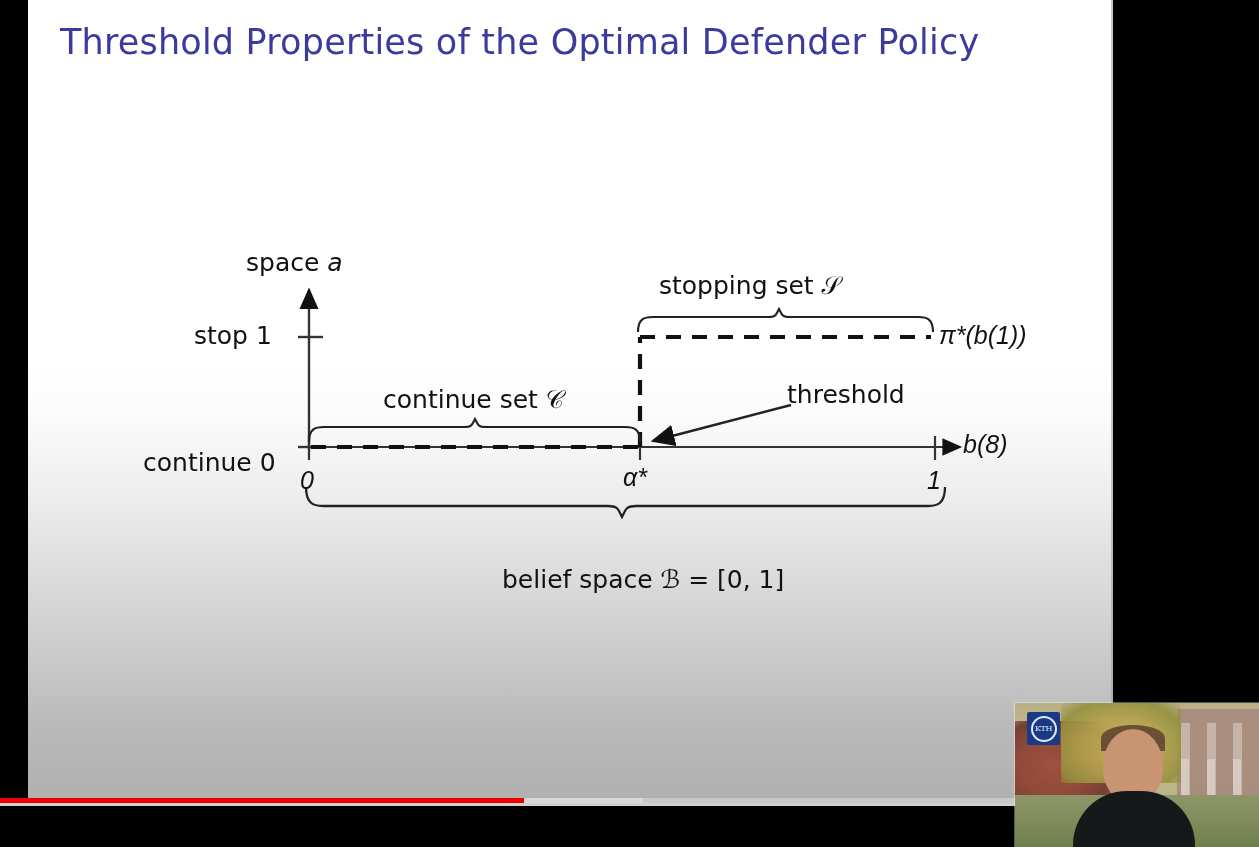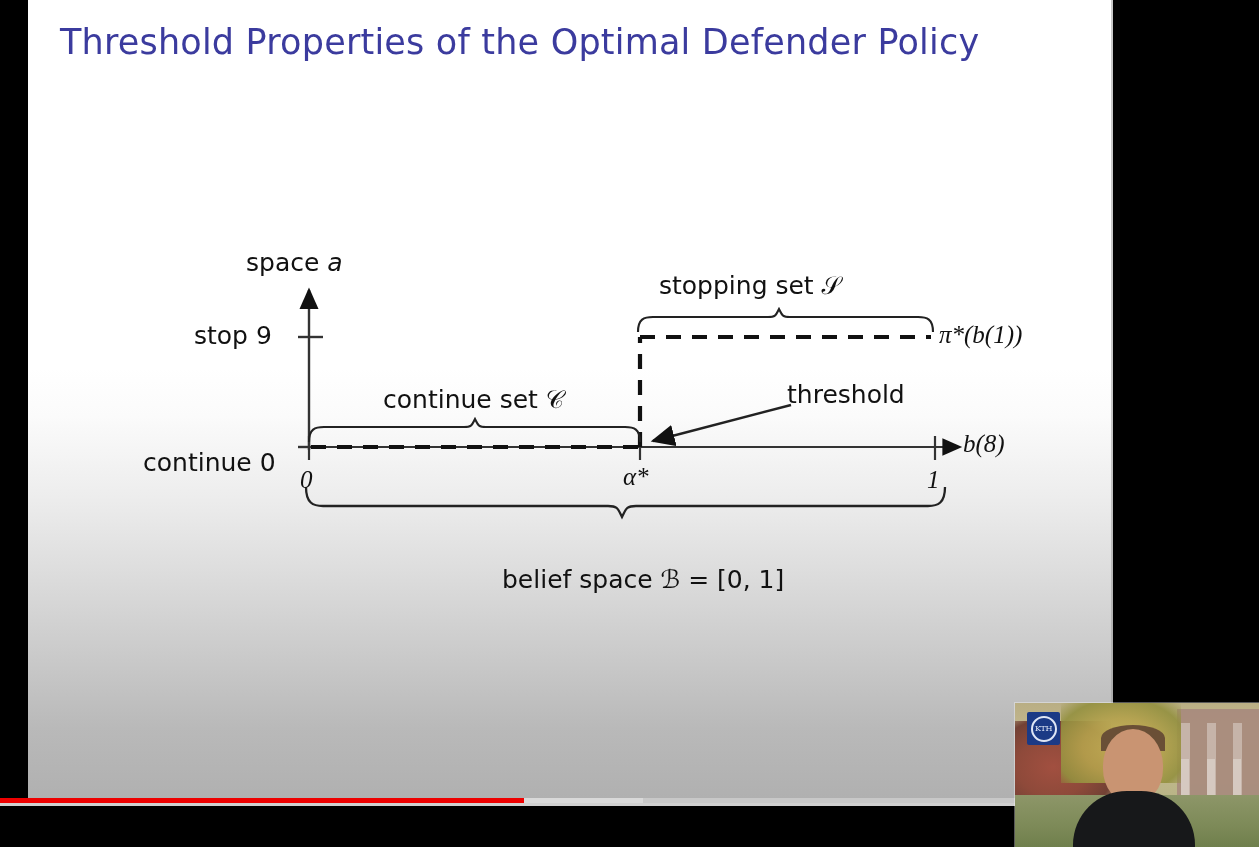--- a/index.html
+++ b/index.html
@@ -71,21 +71,21 @@
   #figure svg { display: block; }
 
   .fig-label {
     position: absolute;
     color: #111;
     font-size: 25px;
     white-space: nowrap;
     font-family: "DejaVu Sans", sans-serif;
   }
   .fig-label.math {
-    font-family: Liberation Serif, serif;
+    font-family: Liberation Sans, sans-serif;
     font-style: italic;
   }
   .mathup { font-style: normal; }
 
   
   #lbl-action      { left: 218px; top: 248px; }
   #lbl-stop1       { left: 166px; top: 321px; }
   #lbl-continue0   { left: 115px; top: 448px; }
   #lbl-tick0       { left: 272px; top: 466px; }
   #lbl-tickalpha   { left: 595px; top: 463px; }
@@ -298,21 +298,21 @@
                  L900,506
                  C910,506 917,503 917,487" fill="none" stroke="#222" stroke-width="2.3"></path>
 
         <line x1="763" y1="405" x2="625" y2="441" stroke="#222" stroke-width="2.4" marker-end="url(#arrowHeadSm)"></line>
       </svg>
 
       <div class="fig-label" id="lbl-action">
         <span class="mathup">space</span> <span class="math" style="font-style:italic">a</span>
       </div>
 
-      <div class="fig-label" id="lbl-stop1">stop 9</div>
+      <div class="fig-label" id="lbl-stop1">stop 1</div>
 
       <div class="fig-label" id="lbl-continue0">continue 0</div>
 
       <div class="fig-label math" id="lbl-tick0">0</div>
 
       <div class="fig-label math" id="lbl-tickalpha">α*</div>
 
       <div class="fig-label math" id="lbl-tick1">1</div>
 
       <div class="fig-label" id="lbl-continueset">continue set 𝒞</div>

